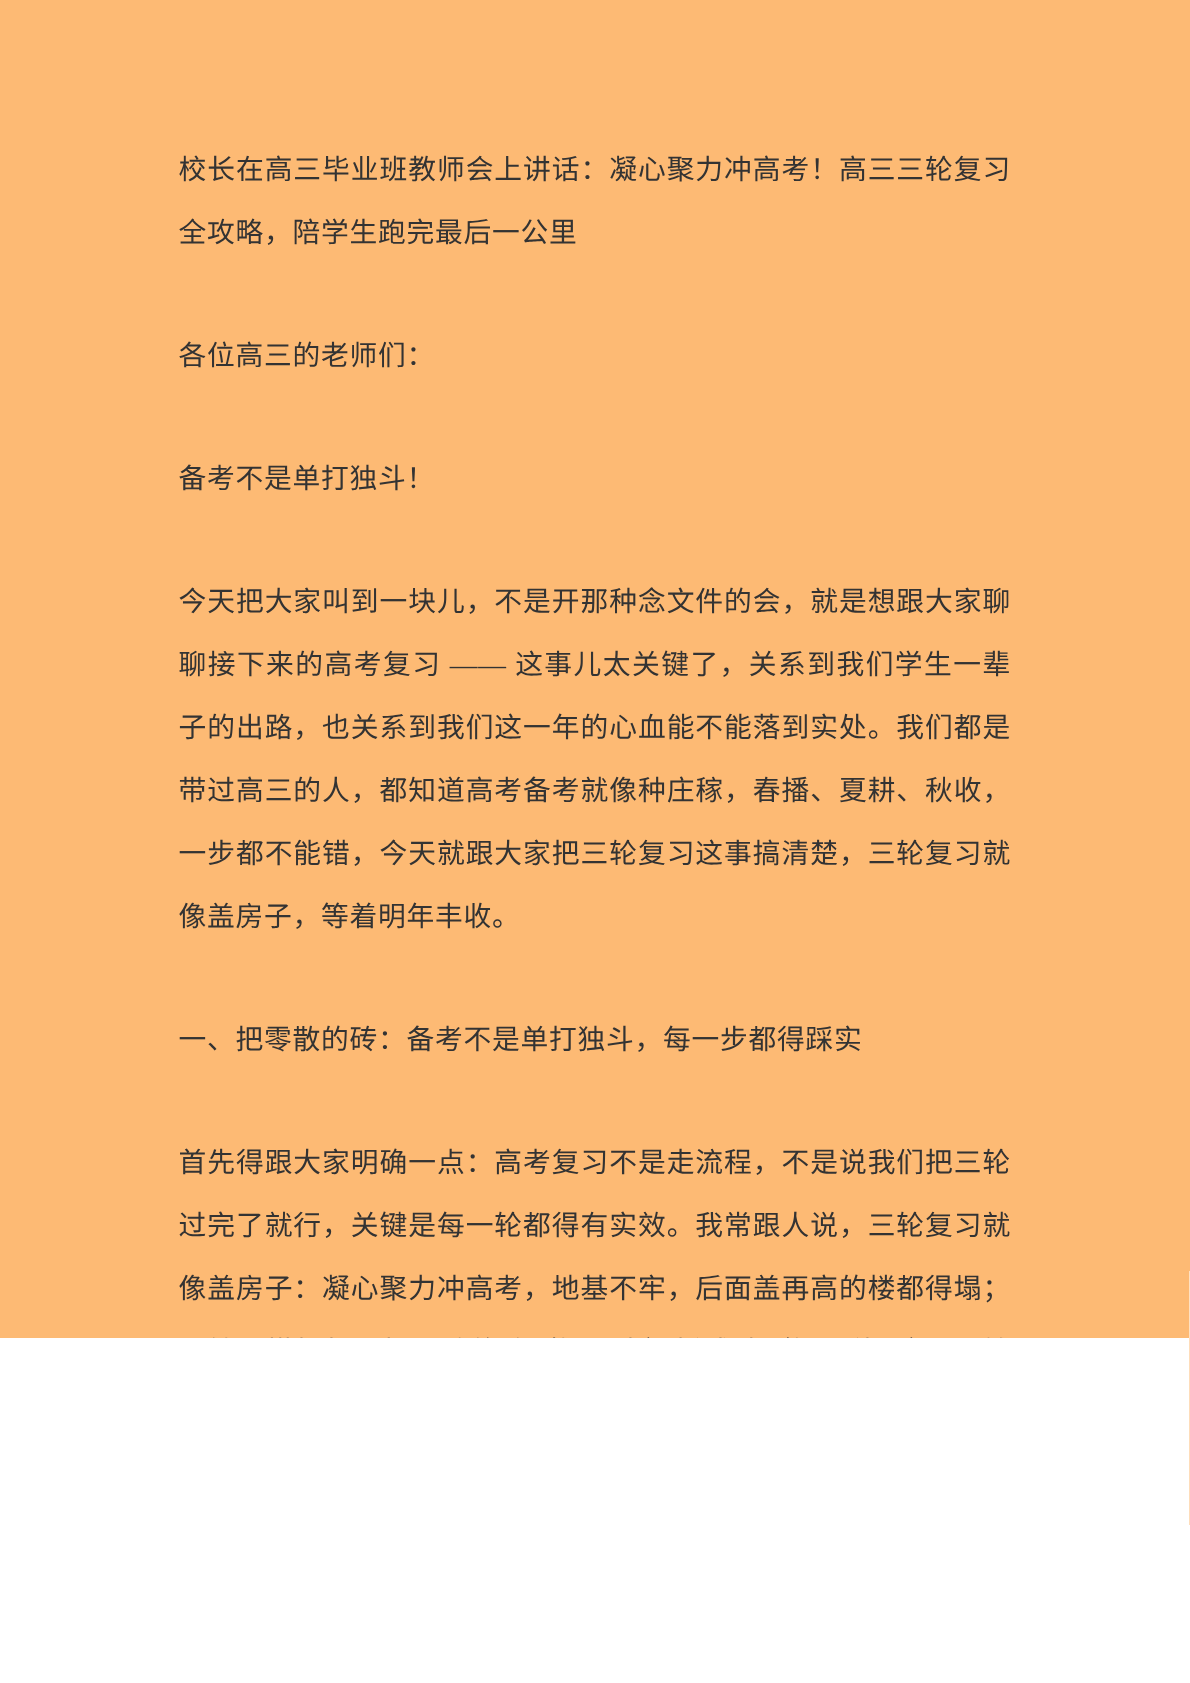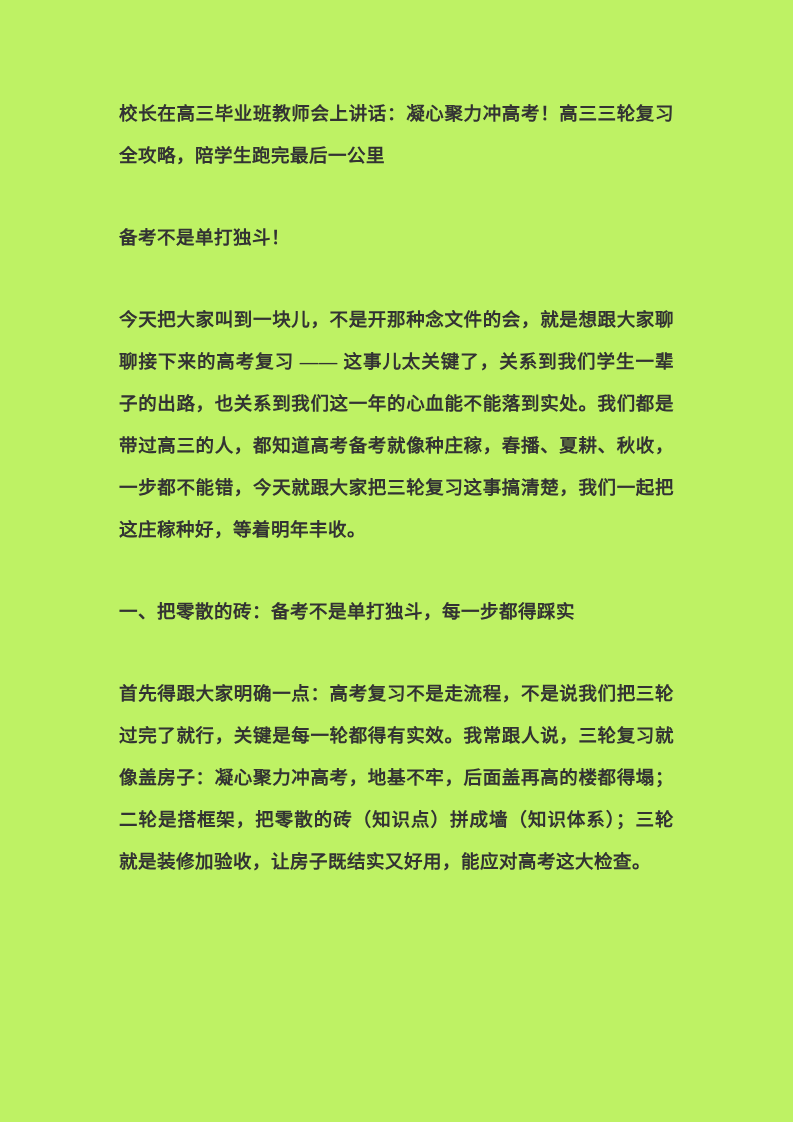--- a/index.html
+++ b/index.html
@@ -3,28 +3,27 @@
 <meta charset="utf-8">
 <style>
   html, body {
     margin: 0;
     padding: 0;
     background: #ffffff;
   }
   .page {
     position: relative;
     width: 793px;
-    height: 1122px;
+    height: 892px;
     margin: 0 auto;
-    background: #bef264;
+    background: #fdba74;
     overflow: hidden;
     box-sizing: border-box;
     font-family: "Liberation Serif", "DejaVu Serif", serif;
     color: #333333;
-    font-weight: bold;
   }
   .content {
     box-sizing: border-box;
     padding: 93px 119px 0 119px;
   }
   .para {
     font-size: 18.5px;
     line-height: 42px;
     text-align: justify;
     letter-spacing: 0.5px;
@@ -37,23 +36,24 @@
   }
 </style>
 </head>
 <body>
 
 <div class="page">
   <div class="content">
 
     <div class="para">校长在高三毕业班教师会上讲话：凝心聚力冲高考！高三三轮复习全攻略，陪学生跑完最后一公里</div>
 
+    <div class="para">各位高三的老师们：</div>
 
     <div class="para">备考不是单打独斗！</div>
 
-    <div class="para">今天把大家叫到一块儿，不是开那种念文件的会，就是想跟大家聊聊接下来的高考复习 —— 这事儿太关键了，关系到我们学生一辈子的出路，也关系到我们这一年的心血能不能落到实处。我们都是带过高三的人，都知道高考备考就像种庄稼，春播、夏耕、秋收，一步都不能错，今天就跟大家把三轮复习这事搞清楚，我们一起把这庄稼种好，等着明年丰收。</div>
+    <div class="para">今天把大家叫到一块儿，不是开那种念文件的会，就是想跟大家聊聊接下来的高考复习 —— 这事儿太关键了，关系到我们学生一辈子的出路，也关系到我们这一年的心血能不能落到实处。我们都是带过高三的人，都知道高考备考就像种庄稼，春播、夏耕、秋收，一步都不能错，今天就跟大家把三轮复习这事搞清楚，三轮复习就像盖房子，等着明年丰收。</div>
 
     <div class="para">一、把零散的砖：备考不是单打独斗，每一步都得踩实</div>
 
     <div class="para">首先得跟大家明确一点：高考复习不是走流程，不是说我们把三轮过完了就行，关键是每一轮都得有实效。我常跟人说，三轮复习就像盖房子：凝心聚力冲高考，地基不牢，后面盖再高的楼都得塌；二轮是搭框架，把零散的砖（知识点）拼成墙（知识体系）；三轮就是装修加验收，让房子既结实又好用，能应对高考这大检查。</div>
 
   </div>
 </div>
 
 </body></html>

